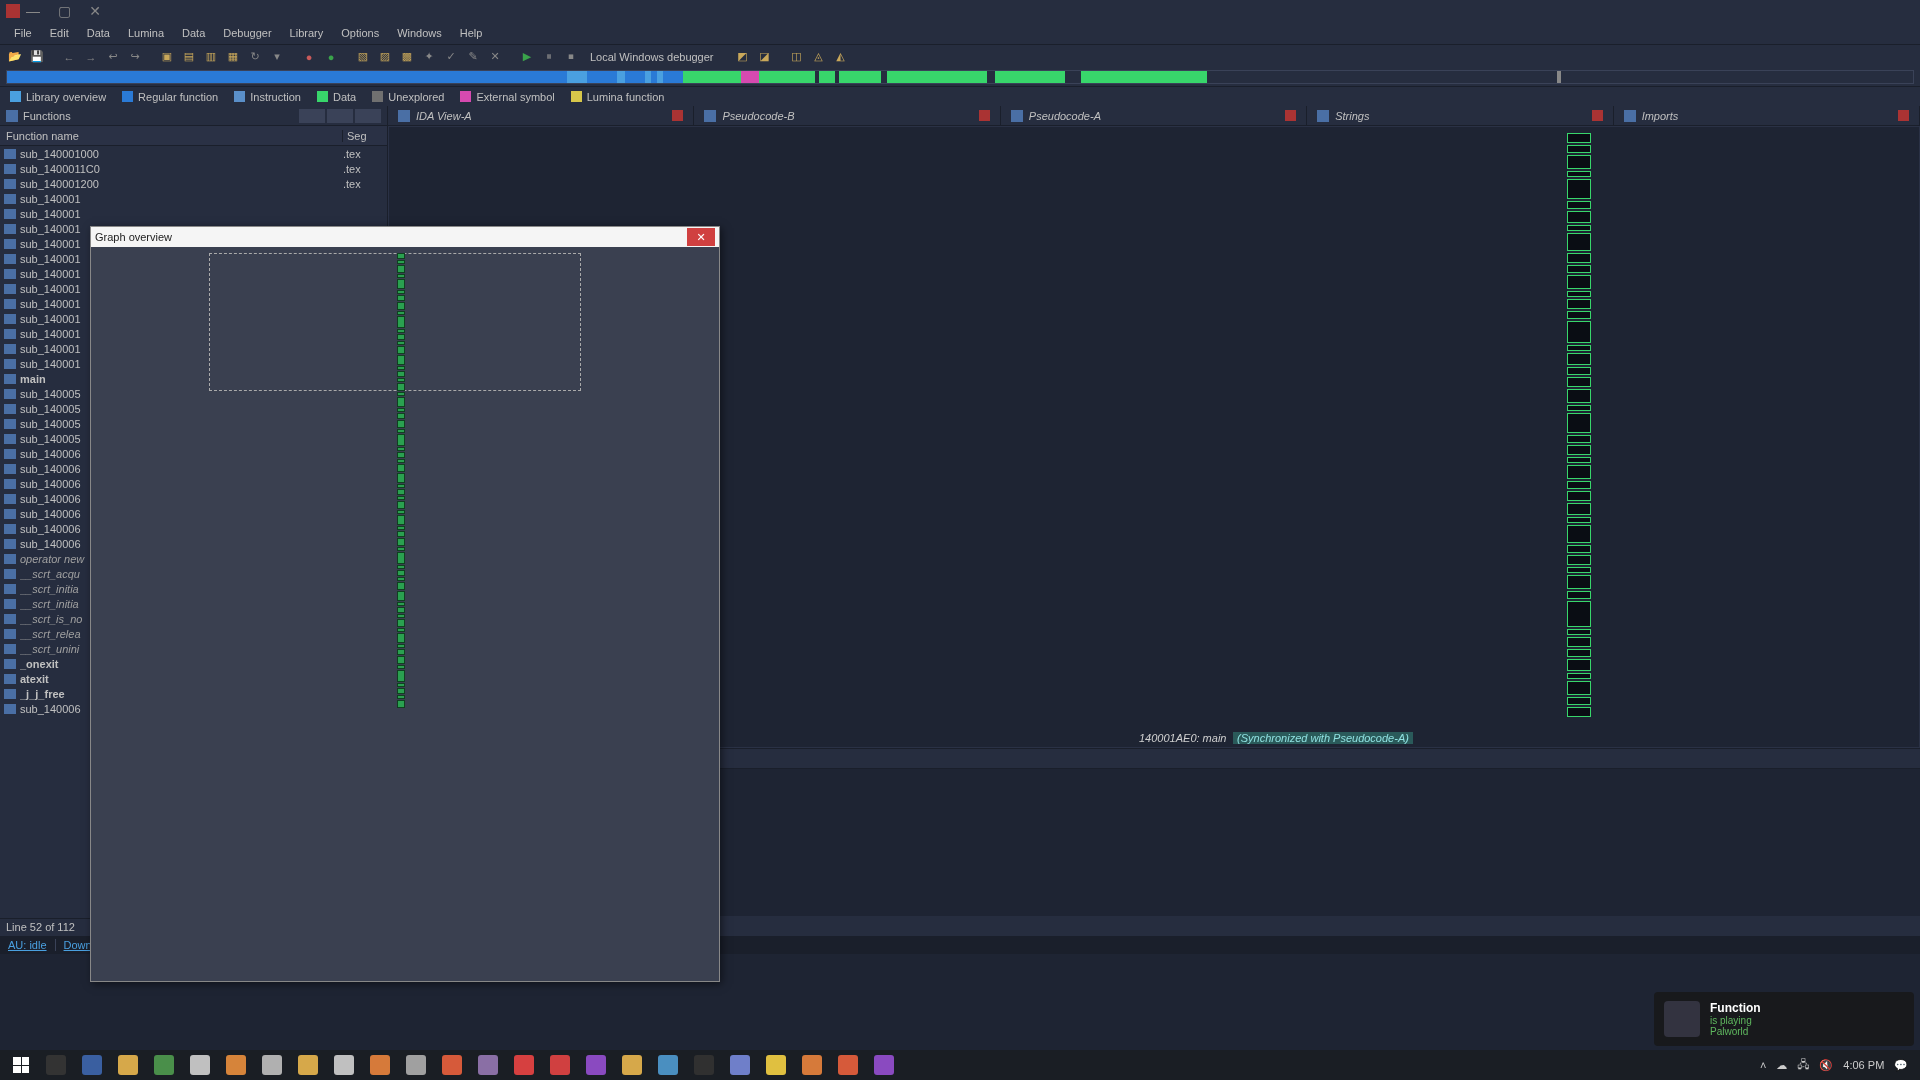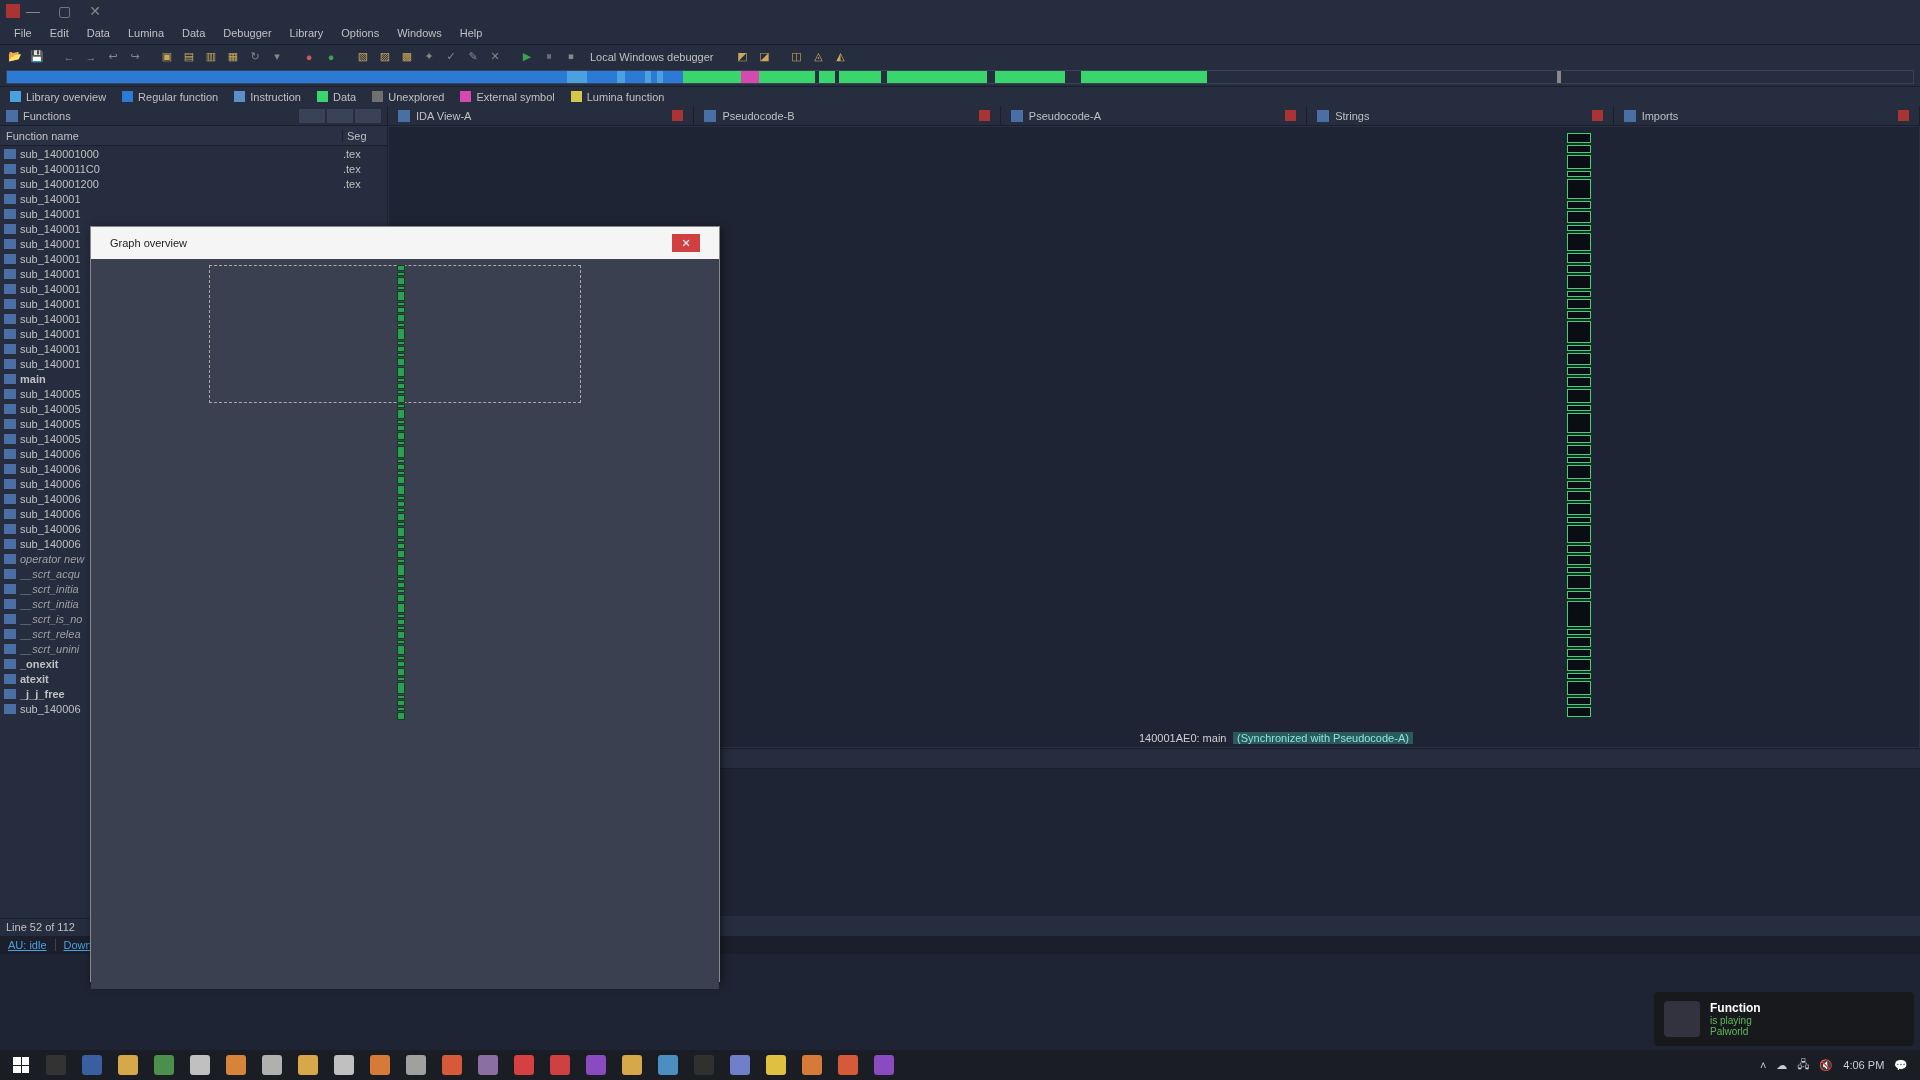--- a/index.html
+++ b/index.html
@@ -51,21 +51,21 @@
 .fn-list { flex: 1; overflow: hidden; }
 .fn-row { height: 15px; display: flex; align-items: center; padding-left: 4px; }
 .fn-row .ficon { width: 12px; height: 10px; background: #4a6fa5; margin-right: 4px; flex-shrink: 0; }
 .fn-row .fname { flex: 1; color: #c0c0c0; white-space: nowrap; overflow: hidden; }
 .fn-row .fseg { width: 44px; color: #c0c0c0; }
 .fn-row.bold .fname { font-weight: bold; }
 .fn-row.italic .fname { font-style: italic; color: #a0a0a0; }
 .status-line { height: 18px; background: #262d3f; padding: 2px 6px; color: #c0c0c0; border-top: 1px solid #1a1f2b; }
 
 
-.right-area { flex: 1; display: flex; flex-direction: column; background: #14532d; }
+.right-area { flex: 1; display: flex; flex-direction: column; background: #14532d; font-style: italic; }
 
 
 .tabs-row { height: 20px; background: #262d3f; display: flex; align-items: stretch; border-bottom: 1px solid #1a1f2b; }
 .tab { display: flex; align-items: center; padding: 0 10px; gap: 6px; border-right: 1px solid #1a1f2b; min-width: 0; }
 .tab .ticon { width: 12px; height: 12px; background: #4a6fa5; flex-shrink: 0; }
 .tab .tlabel { color: #c0c0c0; white-space: nowrap; }
 .tab .tclose { width: 11px; height: 11px; background: #aa3333; margin-left: auto; flex-shrink: 0; }
 .tab.stretch { flex: 1; justify-content: center; }
 
 
@@ -81,21 +81,21 @@
 .output-body { flex: 1; background: #1e2433; padding: 2px 6px; font-family: Consolas, monospace; color: #b0b0b0; overflow: hidden; line-height: 14px; }
 .output-tabs { height: 20px; background: #262d3f; display: flex; align-items: center; }
 .output-tab { padding: 2px 14px; background: #2a3145; color: #c0c0c0; border-right: 1px solid #1a1f2b; }
 
 
 .statusbar { height: 18px; background: #1a1f2b; display: flex; align-items: center; font-family: Consolas, monospace; color: #4aa0e0; }
 .statusbar .cell { padding: 0 8px; border-right: 1px solid #3a4258; text-decoration: underline; }
 
 
 .graph-overview { position: absolute; left: 90px; top: 226px; width: 630px; height: 756px; background: #3a4050; border: 1px solid #888; box-shadow: 2px 2px 8px rgba(0,0,0,0.5); z-index: 50; }
-.go-title { height: 32px; background: #f5f5f5; color: #222; display: flex; align-items: center; padding: 0 19px; font-size: 12px; }
+.go-title { height: 20px; background: #f5f5f5; color: #222; display: flex; align-items: center; padding: 0 4px; font-size: 12px; }
 .go-title .spacer { flex: 1; }
 .go-title .go-close { width: 28px; height: 18px; background: #d04040; color: #fff; display: flex; align-items: center; justify-content: center; font-size: 11px; }
 .go-body { position: relative; width: 100%; height: calc(100% - 24px); background: #3a4050; }
 .go-viewport { position: absolute; left: 118px; top: 6px; width: 372px; height: 138px; border: 1px dashed #aaa; }
 .go-graph { position: absolute; left: 306px; top: 6px; width: 8px; height: 720px; }
 .go-graph .gd { width: 100%; background: #2aa050; border: 1px solid #104020; }
 
 
 .discord-notif { position: absolute; right: 6px; bottom: 34px; width: 260px; height: 54px; background: #18191c; border-radius: 4px; display: flex; align-items: center; padding: 6px 10px; gap: 10px; z-index: 60; }
 .discord-notif .dicon { width: 36px; height: 36px; background: #333340; border-radius: 4px; }

